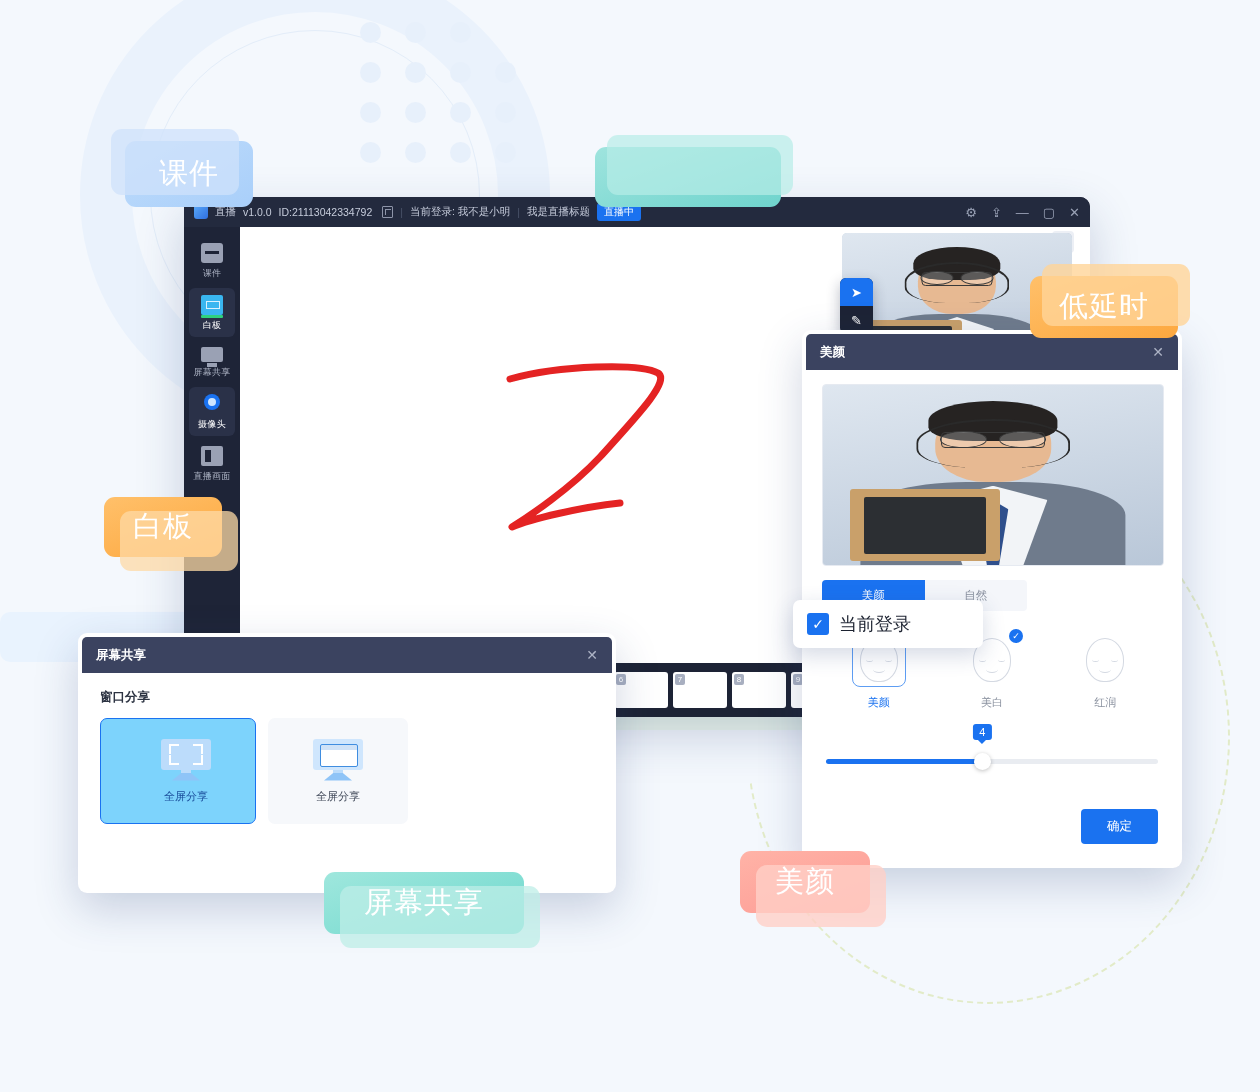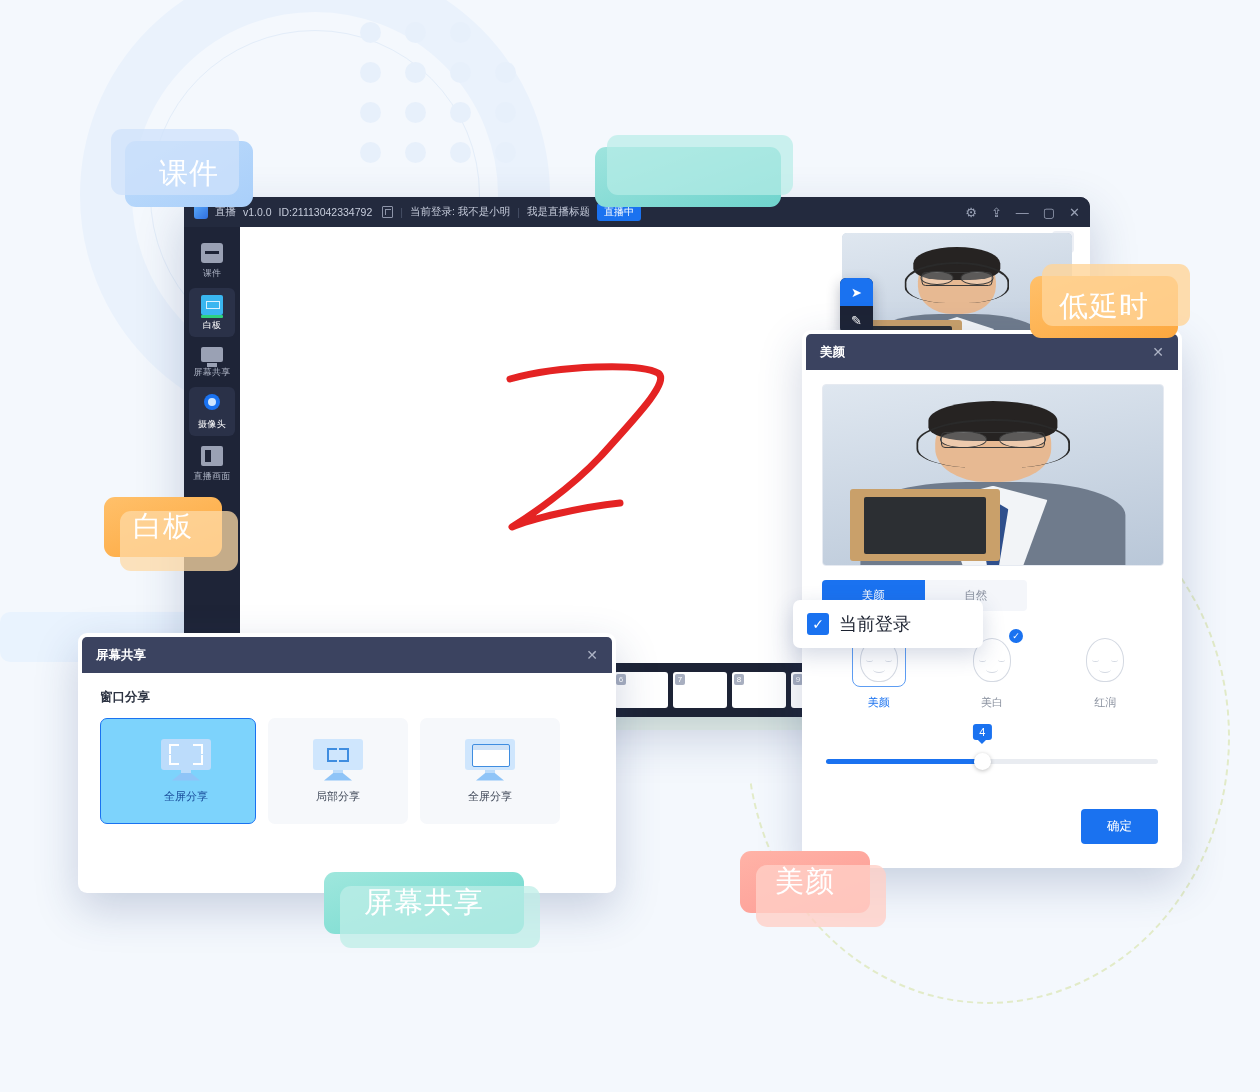--- a/index.html
+++ b/index.html
@@ -438,34 +438,20 @@
               <i></i>
             </div>
           <div class="mon-neck"></div>
             <div class="mon-base"></div>
         </div>
         <div class="share-lbl">全屏分享</div>
       </div>
       <div class="share-mode">
         <div class="mon">
           <div class="mon-screen light"></div>
-            <div class="crop dash" style="left:14px;top:9px;width:22px;height:14px;">
-              <i></i>
-              <i></i>
-              <i></i>
-              <i></i>
-            </div>
-          <div class="mon-neck"></div>
-            <div class="mon-base"></div>
-        </div>
-        <div class="share-lbl">局部分享</div>
-      </div>
-      <div class="share-mode">
-        <div class="mon">
-          <div class="mon-screen light"></div>
             <div class="win-g"></div>
           <div class="mon-neck"></div>
             <div class="mon-base"></div>
         </div>
         <div class="share-lbl">全屏分享</div>
       </div>
     </div>
   </div>
 </div>
 

